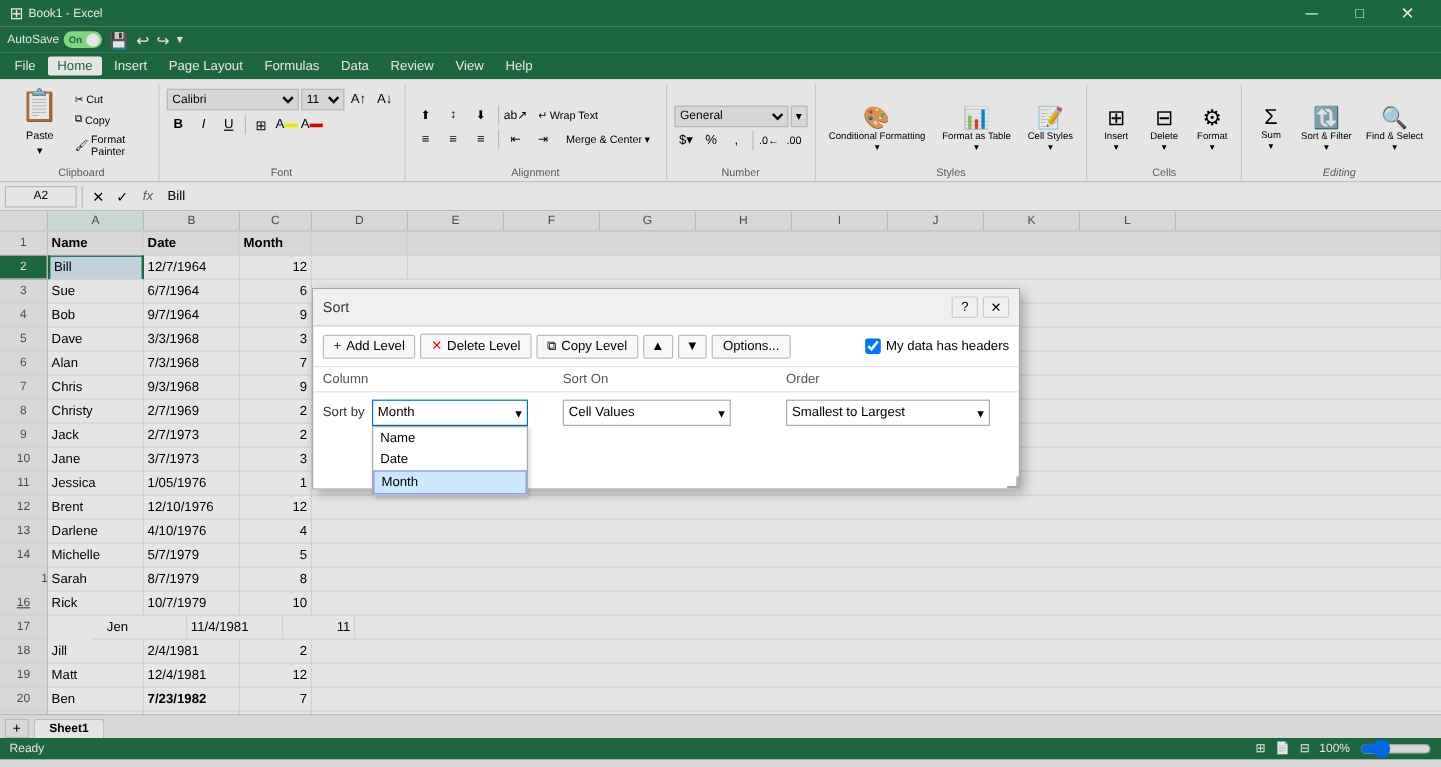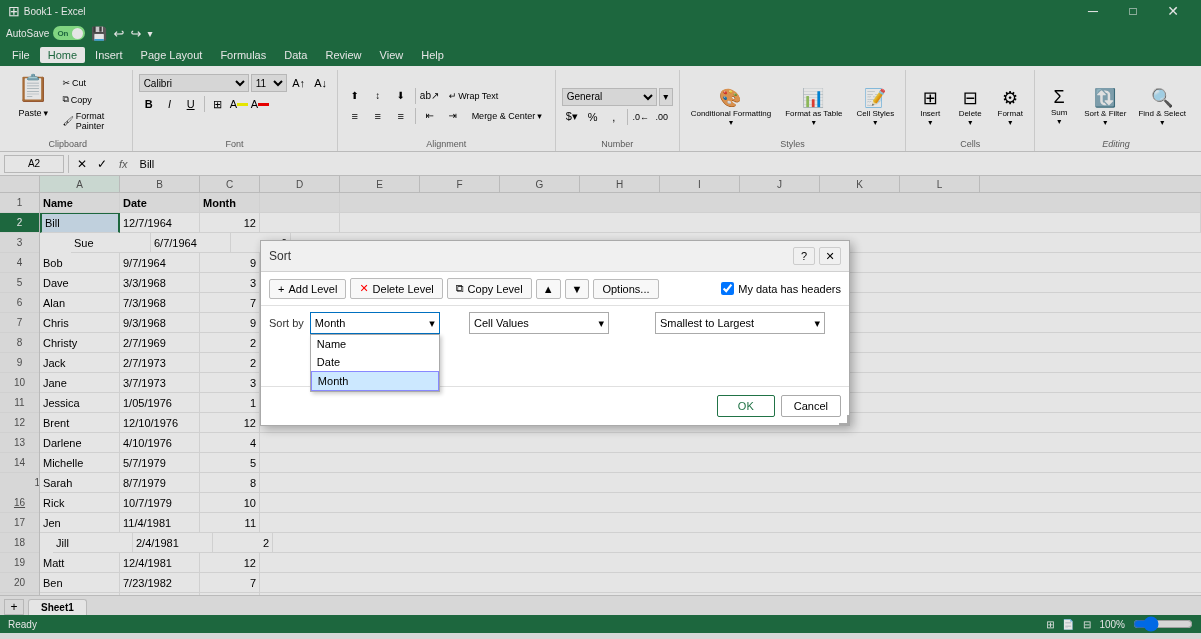--- a/index.html
+++ b/index.html
@@ -76,21 +76,21 @@
   <span class="menu-item">View</span>
   <span class="menu-item">Help</span>
 </div>
 
 <div style="background:white; border-bottom:1px solid #d0d0d0; height:86px; display:flex; align-items:stretch; padding:4px 4px 0; gap:0; overflow:hidden;">
 
   <div style="display:flex;align-items:stretch;border-right:1px solid #e0e0e0;padding:0 6px;flex-direction:column;">
     <div style="display:flex;align-items:stretch;gap:2px;flex:1;">
       <div style="display:flex;flex-direction:column;">
         <div style="font-size:26px;cursor:pointer;border:1px solid transparent;border-radius:2px;padding:2px 6px;text-align:center;">📋</div>
-        <div style="font-size:9px;cursor:pointer;border:1px solid transparent;border-radius:2px;padding:0 4px;text-align:center;display:flex;align-items:center;justify-content:center;gap:2px;">
+        <div style="font-size:9px;cursor:pointer;border:1px solid transparent;border-radius:2px;padding:0 4px;text-align:center;display:flex;align-items:center;justify-content:center;gap:2px;flex-direction:column;">
           <span>Paste</span>
             <span>▾</span>
         </div>
       </div>
       <div style="display:flex;flex-direction:column;gap:2px;justify-content:center;">
         <div style="display:flex;align-items:center;gap:2px;cursor:pointer;padding:1px 3px;border:1px solid transparent;border-radius:2px;font-size:9px;">
           <span>✂</span>
             <span>Cut</span>
         </div>
         <div style="display:flex;align-items:center;gap:2px;cursor:pointer;padding:1px 3px;border:1px solid transparent;border-radius:2px;font-size:9px;">
@@ -314,21 +314,21 @@
       </div>
 
       <div style="display:flex;height:20px;">
         <div style="width:80px;min-width:80px;border-right:2px solid #217346;border-bottom:1px solid #e8e8e8;font-size:11px;padding:0 3px;display:flex;align-items:center;background:#d6e8f7;border-left:2px solid #217346;border-top:1px solid #217346;">Bill</div>
         <div style="width:80px;min-width:80px;border-right:1px solid #e8e8e8;border-bottom:1px solid #e8e8e8;font-size:11px;padding:0 3px;display:flex;align-items:center;">12/7/1964</div>
         <div style="width:60px;min-width:60px;border-right:1px solid #e8e8e8;border-bottom:1px solid #e8e8e8;font-size:11px;padding:0 3px;display:flex;align-items:center;justify-content:flex-end;">12</div>
         <div style="width:80px;min-width:80px;border-right:1px solid #e8e8e8;border-bottom:1px solid #e8e8e8;font-size:11px;padding:0 3px;display:flex;align-items:center;"></div>
         <div style="flex:1;border-right:1px solid #e8e8e8;border-bottom:1px solid #e8e8e8;font-size:11px;padding:0 3px;display:flex;align-items:center;"></div>
       </div>
 
-      <div style="display:flex;height:20px;margin-left:31px;">
+      <div style="display:flex;height:20px;">
         <div style="width:80px;min-width:80px;border-right:1px solid #e8e8e8;border-bottom:1px solid #e8e8e8;font-size:11px;padding:0 3px;display:flex;align-items:center;">Sue</div>
         <div style="width:80px;min-width:80px;border-right:1px solid #e8e8e8;border-bottom:1px solid #e8e8e8;font-size:11px;padding:0 3px;display:flex;align-items:center;">6/7/1964</div>
         <div style="width:60px;min-width:60px;border-right:1px solid #e8e8e8;border-bottom:1px solid #e8e8e8;font-size:11px;padding:0 3px;display:flex;align-items:center;justify-content:flex-end;">6</div>
         <div style="flex:1;border-bottom:1px solid #e8e8e8;"></div>
       </div>
       <div style="display:flex;height:20px;">
         <div style="width:80px;min-width:80px;border-right:1px solid #e8e8e8;border-bottom:1px solid #e8e8e8;font-size:11px;padding:0 3px;display:flex;align-items:center;">Bob</div>
         <div style="width:80px;min-width:80px;border-right:1px solid #e8e8e8;border-bottom:1px solid #e8e8e8;font-size:11px;padding:0 3px;display:flex;align-items:center;">9/7/1964</div>
         <div style="width:60px;min-width:60px;border-right:1px solid #e8e8e8;border-bottom:1px solid #e8e8e8;font-size:11px;padding:0 3px;display:flex;align-items:center;justify-content:flex-end;">9</div>
         <div style="flex:1;border-bottom:1px solid #e8e8e8;"></div>
@@ -399,40 +399,40 @@
         <div style="width:60px;min-width:60px;border-right:1px solid #e8e8e8;border-bottom:1px solid #e8e8e8;font-size:11px;padding:0 3px;display:flex;align-items:center;justify-content:flex-end;">8</div>
         <div style="flex:1;border-bottom:1px solid #e8e8e8;"></div>
       </div>
       <div style="display:flex;height:20px;">
         <div style="width:80px;min-width:80px;border-right:1px solid #e8e8e8;border-bottom:1px solid #e8e8e8;font-size:11px;padding:0 3px;display:flex;align-items:center;">Rick</div>
         <div style="width:80px;min-width:80px;border-right:1px solid #e8e8e8;border-bottom:1px solid #e8e8e8;font-size:11px;padding:0 3px;display:flex;align-items:center;">10/7/1979</div>
         <div style="width:60px;min-width:60px;border-right:1px solid #e8e8e8;border-bottom:1px solid #e8e8e8;font-size:11px;padding:0 3px;display:flex;align-items:center;justify-content:flex-end;">10</div>
         <div style="flex:1;border-bottom:1px solid #e8e8e8;"></div>
       </div>
       <div style="display:flex;height:20px;">
-        <div style="width:80px;min-width:80px;border-right:1px solid #e8e8e8;border-bottom:1px solid #e8e8e8;font-size:11px;padding:0 3px;display:flex;align-items:center;">Jen</div>
+        <div style="width:80px;min-width:80px;border-right:1px solid #e8e8e8;border-bottom:1px solid #e8e8e8;font-size:11px;padding:0 13px;display:flex;align-items:center;margin-left:36px;">Jen</div>
         <div style="width:80px;min-width:80px;border-right:1px solid #e8e8e8;border-bottom:1px solid #e8e8e8;font-size:11px;padding:0 3px;display:flex;align-items:center;">11/4/1981</div>
         <div style="width:60px;min-width:60px;border-right:1px solid #e8e8e8;border-bottom:1px solid #e8e8e8;font-size:11px;padding:0 3px;display:flex;align-items:center;justify-content:flex-end;">11</div>
         <div style="flex:1;border-bottom:1px solid #e8e8e8;"></div>
       </div>
       <div style="display:flex;height:20px;">
-        <div style="width:80px;min-width:80px;border-right:1px solid #e8e8e8;border-bottom:1px solid #e8e8e8;font-size:11px;padding:0 3px;display:flex;align-items:center;margin-left:13px;">Jill</div>
+        <div style="width:80px;min-width:80px;border-right:1px solid #e8e8e8;border-bottom:1px solid #e8e8e8;font-size:11px;padding:0 3px;display:flex;align-items:center;">Jill</div>
         <div style="width:80px;min-width:80px;border-right:1px solid #e8e8e8;border-bottom:1px solid #e8e8e8;font-size:11px;padding:0 3px;display:flex;align-items:center;">2/4/1981</div>
         <div style="width:60px;min-width:60px;border-right:1px solid #e8e8e8;border-bottom:1px solid #e8e8e8;font-size:11px;padding:0 3px;display:flex;align-items:center;justify-content:flex-end;">2</div>
         <div style="flex:1;border-bottom:1px solid #e8e8e8;"></div>
       </div>
       <div style="display:flex;height:20px;">
         <div style="width:80px;min-width:80px;border-right:1px solid #e8e8e8;border-bottom:1px solid #e8e8e8;font-size:11px;padding:0 3px;display:flex;align-items:center;">Matt</div>
         <div style="width:80px;min-width:80px;border-right:1px solid #e8e8e8;border-bottom:1px solid #e8e8e8;font-size:11px;padding:0 3px;display:flex;align-items:center;">12/4/1981</div>
         <div style="width:60px;min-width:60px;border-right:1px solid #e8e8e8;border-bottom:1px solid #e8e8e8;font-size:11px;padding:0 3px;display:flex;align-items:center;justify-content:flex-end;">12</div>
         <div style="flex:1;border-bottom:1px solid #e8e8e8;"></div>
       </div>
       <div style="display:flex;height:20px;">
         <div style="width:80px;min-width:80px;border-right:1px solid #e8e8e8;border-bottom:1px solid #e8e8e8;font-size:11px;padding:0 3px;display:flex;align-items:center;">Ben</div>
-        <div style="width:80px;min-width:80px;border-right:1px solid #e8e8e8;border-bottom:1px solid #e8e8e8;font-size:11px;padding:0 3px;display:flex;align-items:center;">7/23/1982</div>
+        <div style="width:80px;min-width:80px;border-right:1px solid #e8e8e8;border-bottom:1px solid #e8e8e8;font-size:11px;padding:0 3px;display:flex;align-items:center;font-weight:bold;">7/23/1982</div>
         <div style="width:60px;min-width:60px;border-right:1px solid #e8e8e8;border-bottom:1px solid #e8e8e8;font-size:11px;padding:0 3px;display:flex;align-items:center;justify-content:flex-end;">7</div>
         <div style="flex:1;border-bottom:1px solid #e8e8e8;"></div>
       </div>
       <div style="display:flex;height:20px;">
         <div style="width:80px;min-width:80px;border-right:1px solid #e8e8e8;border-bottom:1px solid #e8e8e8;font-size:11px;padding:0 3px;display:flex;align-items:center;">Martin</div>
         <div style="width:80px;min-width:80px;border-right:1px solid #e8e8e8;border-bottom:1px solid #e8e8e8;font-size:11px;padding:0 3px;display:flex;align-items:center;">12/23/1982</div>
         <div style="width:60px;min-width:60px;border-right:1px solid #e8e8e8;border-bottom:1px solid #e8e8e8;font-size:11px;padding:0 3px;display:flex;align-items:center;justify-content:flex-end;">12</div>
         <div style="flex:1;border-bottom:1px solid #e8e8e8;"></div>
       </div>
     </div>
@@ -482,20 +482,25 @@
       <button class="dialog-tool-btn" style="padding:3px 6px;">▲</button>
       <button class="dialog-tool-btn" style="padding:3px 6px;">▼</button>
       <button class="dialog-tool-btn">Options...</button>
       <div style="flex:1;"></div>
       <div style="display:flex;align-items:center;gap:4px;">
         <input type="checkbox" checked="" style="width: 13px; height: 13px;">
         <label style="font-size:11px;">My data has headers</label>
       </div>
     </div>
 
+    <div style="display:grid;grid-template-columns:200px 1fr 1fr;padding:4px 8px;border-bottom:1px solid #e0e0e0;color:#555;font-size:11px;">
+      <div>Column</div>
+      <div>Sort On</div>
+      <div>Order</div>
+    </div>
 
     <div style="display:grid;grid-template-columns:200px 1fr 1fr;align-items:start;padding:4px 8px;min-height:80px;position:relative;">
       <div style="display:flex;align-items:center;gap:6px;padding-top:2px;">
         <span style="font-size:11px;color:#333;">Sort by</span>
         <div style="position:relative;">
           <div style="width:130px;height:22px;border:1px solid #0070c0;font-size:11px;background:white;cursor:pointer;padding:1px 4px;display:flex;align-items:center;justify-content:space-between;">
             <span>Month</span>
             <span>▾</span>
           </div>
 
@@ -513,20 +518,16 @@
         </div>
       </div>
       <div style="padding-top:2px;">
         <div style="width:170px;height:22px;border:1px solid #aaa;font-size:11px;background:white;cursor:pointer;padding:1px 4px;display:flex;align-items:center;justify-content:space-between;">
           <span>Smallest to Largest</span>
           <span>▾</span>
         </div>
       </div>
     </div>
 
-    <div class="dialog-footer">
-      <button class="btn-ok">OK</button>
-      <button class="btn-cancel">Cancel</button>
-    </div>
 
     <div style="position:absolute;bottom:0;right:0;width:10px;height:10px;cursor:se-resize;border-right:2px solid #aaa;border-bottom:2px solid #aaa;"></div>
   </div>
 </div>
 
 </body></html>

